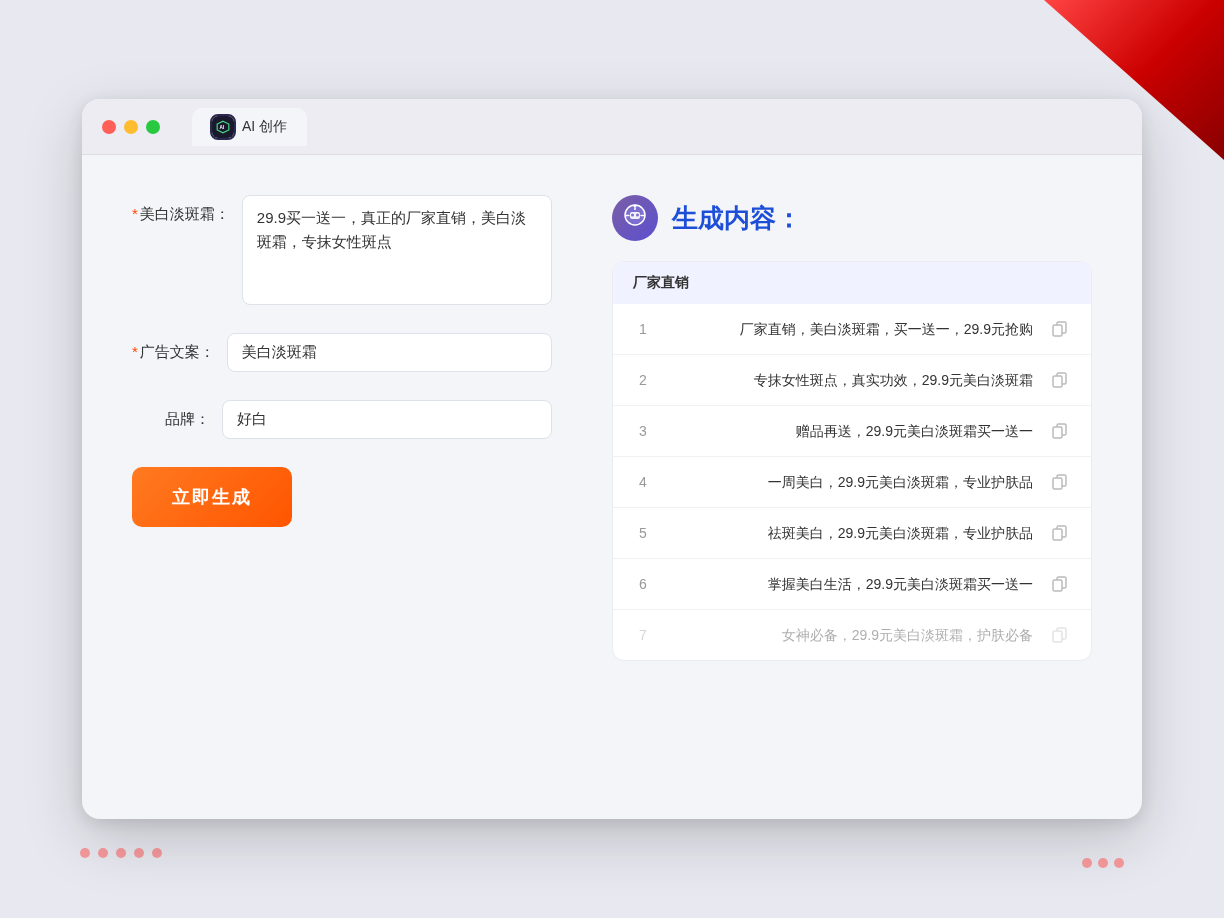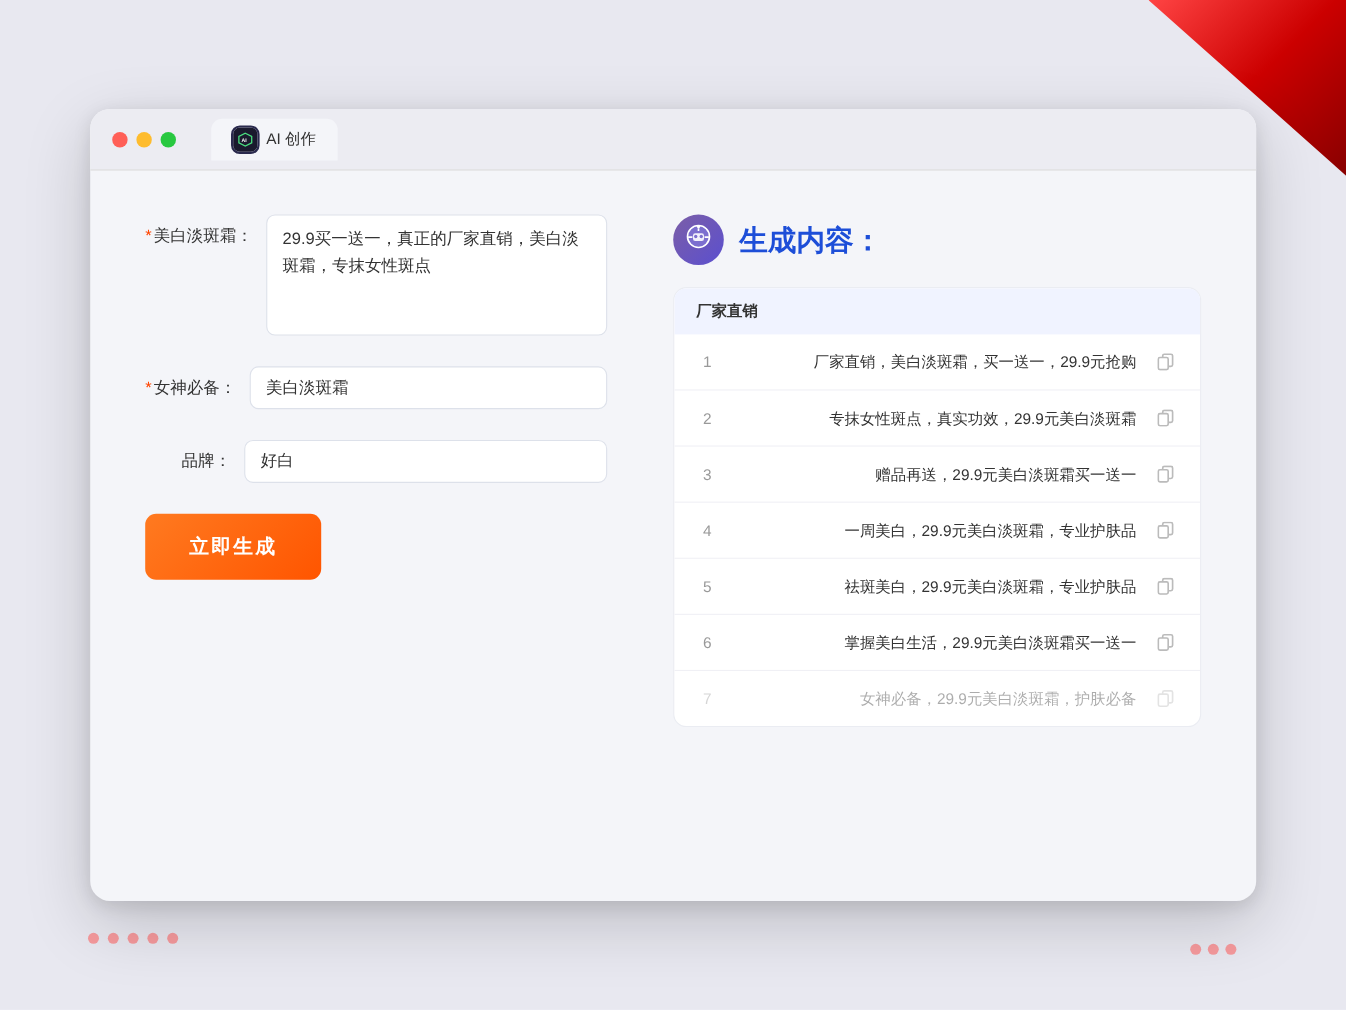--- a/index.html
+++ b/index.html
@@ -314,21 +314,21 @@
       <div class="form-row">
         <div class="form-label">
           <span class="required-star">*</span><span>美白淡斑霜：</span>
         </div>
         <textarea class="form-input form-textarea" style="">29.9买一送一，真正的厂家直销，美白淡斑霜，专抹女性斑点</textarea>
       </div>
 
       
       <div class="form-row">
         <div class="form-label">
-          <span class="required-star">*</span><span>女神必备：</span>
+          <span class="required-star">*</span><span>广告文案：</span>
         </div>
         <input type="text" class="form-input" value="美白淡斑霜" style="">
       </div>
 
       
       <div class="form-row">
         <div class="form-label">品牌：</div>
         <input type="text" class="form-input" value="好白" style="">
       </div>
 

